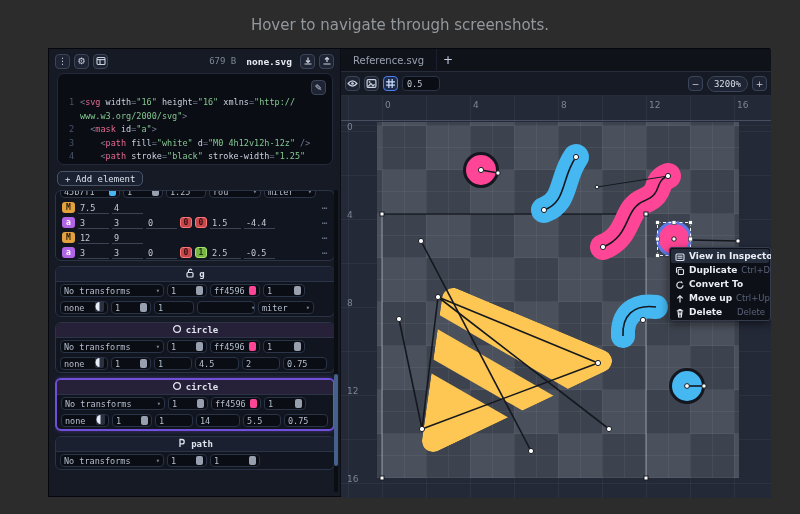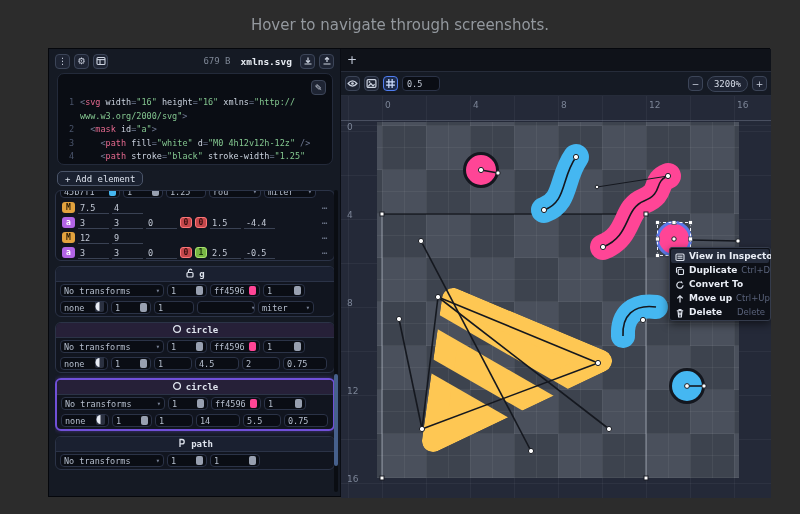--- a/index.html
+++ b/index.html
@@ -100,21 +100,21 @@
       <div class="iconbtn">⚙</div>
       <div class="iconbtn">
         <svg width="10" height="10" viewBox="0 0 10 10">
             <rect x="1" y="1.5" width="8" height="7" rx="1" fill="none" stroke="#ccd3e0" stroke-width="1.1"></rect>
             <line x1="1" y1="3.6" x2="9" y2="3.6" stroke="#ccd3e0" stroke-width="1.1"></line>
             <line x1="4" y1="3.6" x2="4" y2="8.5" stroke="#ccd3e0" stroke-width="1.1"></line>
           </svg>
       </div>
       <div class="spacer"></div>
       <span class="sizelbl">679 B</span>
-      <span class="filelbl">xmlns.svg</span>
+      <span class="filelbl">none.svg</span>
       <div class="iconbtn">
         <svg width="10" height="10" viewBox="0 0 10 10" fill="none" stroke="#ccd3e0" stroke-width="1.2">
             <path d="M5 1.5v4.5M3 4.5 5 6.5l2-2M1.5 8h7"></path>
           </svg>
       </div>
       <div class="iconbtn">
         <svg width="10" height="10" viewBox="0 0 10 10" fill="none" stroke="#ccd3e0" stroke-width="1.2">
             <path d="M5 6V1.5M3 3.5 5 1.5l2 2M1.5 8h7"></path>
           </svg>
       </div>
@@ -354,20 +354,23 @@
             </div>
           </div>
         </div>
       </div>
     <div class="scrolltrack"></div>
     <div class="scrollthumb"></div>
   </div>
 
   <div class="right">
     <div class="tabbar" id="tabbar">
+        <div class="tab">
+          <span>Reference.svg</span>
+        </div>
         <div class="tabplus">+</div>
       </div>
 
     <div class="toolbar">
       <div class="iconbtn">
         <svg width="11" height="11" viewBox="0 0 10 10" fill="none" stroke="#ccd3e0" stroke-width="1.1">
             <path d="M1 5c2.7-3.2 5.3-3.2 8 0-2.7 3.2-5.3 3.2-8 0z"></path>
             <circle cx="5" cy="5" r="1.2" fill="#ccd3e0" stroke="none"></circle>
           </svg>
       </div>

